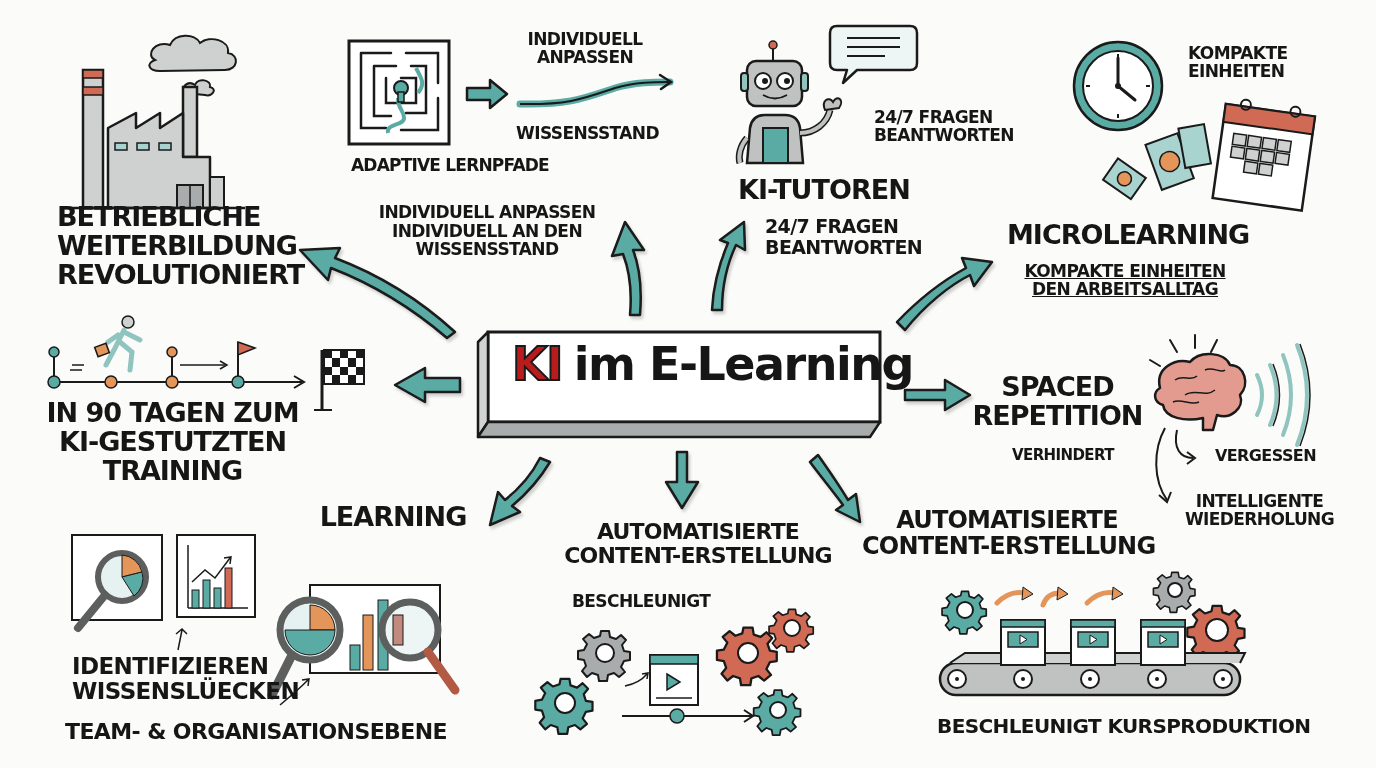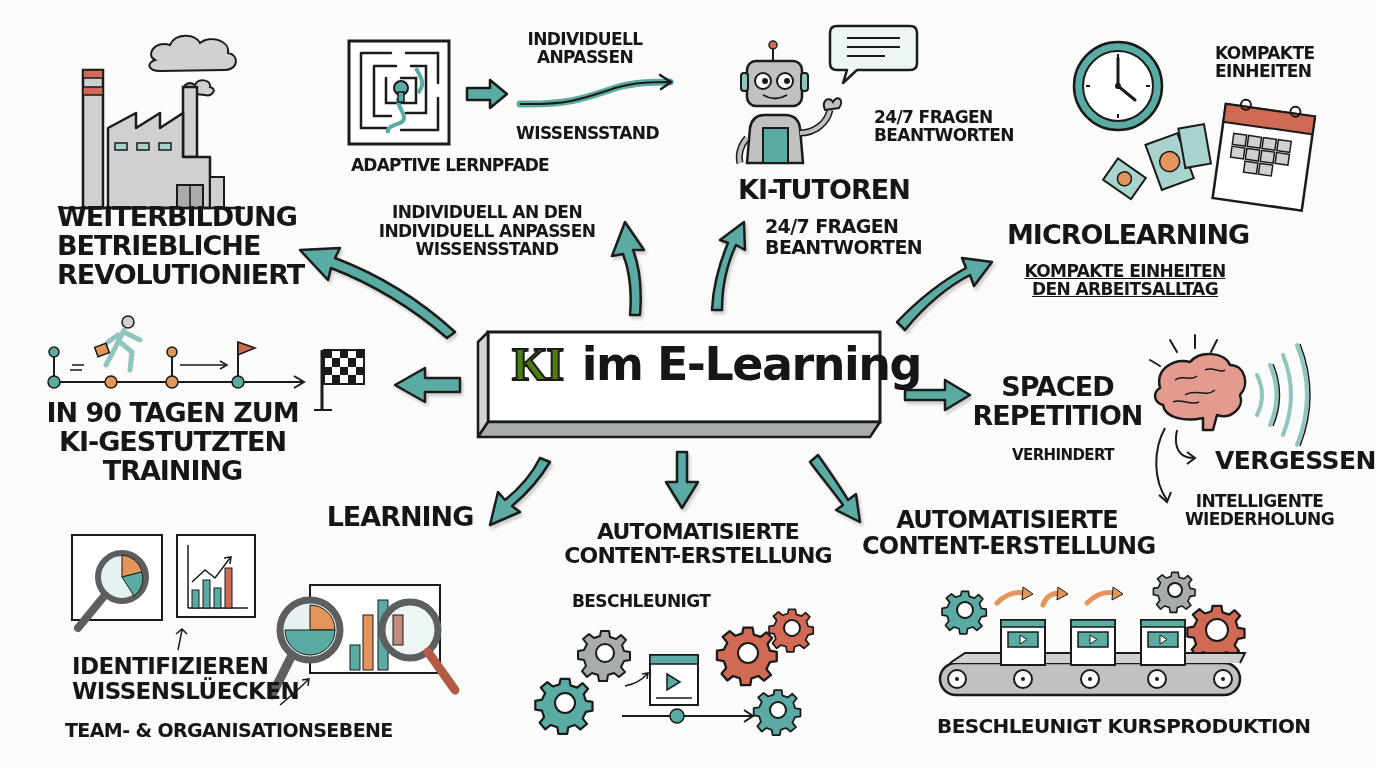--- a/index.html
+++ b/index.html
@@ -20,21 +20,21 @@
     .center { text-align: center; }
     svg { position: absolute; overflow: visible; }
     .center-box {
       position: absolute; left: 480px; top: 325px; width: 400px; height: 110px;
     }
     .center-title {
       position: absolute; left: 512px; top: 337px; font-size: 46px; font-weight: bold;
       letter-spacing: -1.5px; white-space: nowrap; font-family: "DejaVu Sans", sans-serif;
     }
     .center-title .ki {
-      color: #4d7c0f; -webkit-text-stroke: 2px #1a1a1a; font-weight: bold; margin-right: 19px; font-family: Liberation Serif, serif;
+      color: #b91c1c; -webkit-text-stroke: 2px #1a1a1a; font-weight: bold; margin-right: 12px;
     }
   </style>
 </head>
 <body>
 
 <svg width="1376" height="768" style="left:0;top:0;">
   <defs>
     <filter id="sh" x="-20%" y="-20%" width="140%" height="140%">
       <feDropShadow dx="2" dy="3" stdDeviation="1.5" flood-color="#000" flood-opacity="0.18"></feDropShadow>
     </filter>
@@ -84,22 +84,22 @@
   <path d="M48,183 L48,103 L76,88 L76,103 L100,88 L100,103 L123,88 L123,132 L150,132 L150,183 Z" fill="#cfd1d0" stroke="#1a1a1a" stroke-width="2.5" stroke-linejoin="round"></path>
   <rect x="150" y="152" width="14" height="31" fill="#cfd1d0" stroke="#1a1a1a" stroke-width="2"></rect>
   <rect x="55" y="118" width="12" height="7" fill="#a8d3cf" stroke="#1a1a1a" stroke-width="1.5"></rect>
   <rect x="77" y="118" width="12" height="7" fill="#a8d3cf" stroke="#1a1a1a" stroke-width="1.5"></rect>
   <rect x="99" y="118" width="12" height="7" fill="#a8d3cf" stroke="#1a1a1a" stroke-width="1.5"></rect>
   <rect x="117" y="160" width="26" height="23" fill="#a9acad" stroke="#1a1a1a" stroke-width="2"></rect>
   <line x1="130" y1="160" x2="130" y2="183" stroke="#1a1a1a" stroke-width="1.5"></line>
   <line x1="2" y1="183" x2="185" y2="183" stroke="#1a1a1a" stroke-width="2.5"></line>
 </svg>
 <div class="txt h1" style="left:57px;top:202px;">
+  <div>Betriebliche</div>
   <div>Weiterbildung</div>
-  <div>Betriebliche</div>
   <div>Revolutioniert</div>
 </div>
 
 <svg width="110" height="110" style="left:346px;top:38px;">
   <rect x="3" y="3" width="100" height="103" fill="#ffffff" stroke="#1a1a1a" stroke-width="3"></rect>
   <g fill="none" stroke="#1a1a1a" stroke-width="2.5" stroke-linecap="round">
     <path d="M15,15 L45,15 M60,15 L92,15 L92,45 M15,15 L15,90 L40,90 M55,92 L92,92 L92,60"></path>
     <path d="M28,28 L50,28 M65,28 L80,28 L80,75 L60,75 M28,28 L28,78 L45,78"></path>
     <path d="M40,40 L40,65 L70,65 L70,40 L55,40"></path>
   </g>
@@ -115,22 +115,22 @@
   <path d="M5,34 C55,35 70,28 100,18 C120,12 140,12 155,12" fill="none" stroke="#1a1a1a" stroke-width="2"></path>
   <path d="M145,5 L156,12 L146,19" fill="none" stroke="#1a1a1a" stroke-width="2.5" stroke-linecap="round"></path>
 </svg>
 <div class="txt small center" style="left:520px;top:30px;width:130px;">
   <div>Individuell</div>
   <div>anpassen</div>
 </div>
 <div class="txt small" style="left:516px;top:124px;">Wissensstand</div>
 <div class="txt h2" style="left:351px;top:156px;font-size:17px;">Adaptive Lernpfade</div>
 <div class="txt small center" style="left:362px;top:203px;width:250px;line-height:1.1;">
+  <div>Individuell anpassen</div>
   <div>Individuell an den</div>
-  <div>Individuell anpassen</div>
   <div>Wissensstand</div>
 </div>
 
 <svg width="180" height="150" style="left:735px;top:18px;">
 
   <path d="M102,8 L175,8 Q182,8 182,15 L182,45 Q182,52 175,52 L122,52 L108,65 L112,52 L102,52 Q95,52 95,45 L95,15 Q95,8 102,8 Z" fill="#eef6f5" stroke="#1a1a1a" stroke-width="2.5" stroke-linejoin="round"></path>
   <line x1="112" y1="20" x2="165" y2="20" stroke="#1a1a1a" stroke-width="2"></line>
   <line x1="112" y1="29" x2="165" y2="29" stroke="#1a1a1a" stroke-width="2"></line>
   <line x1="112" y1="38" x2="150" y2="38" stroke="#1a1a1a" stroke-width="2"></line>
 
@@ -203,21 +203,21 @@
         <rect x="205" y="100" width="13" height="11"></rect>
       <rect x="160" y="113" width="13" height="11"></rect>
         <rect x="175" y="113" width="13" height="11"></rect>
         <rect x="190" y="113" width="13" height="11"></rect>
         <rect x="205" y="113" width="13" height="11"></rect>
       <rect x="175" y="126" width="13" height="11"></rect>
         <rect x="190" y="126" width="13" height="11"></rect>
     </g>
   </g>
 </svg>
-<div class="txt small" style="left:1188px;top:44px;margin-left:27px;">
+<div class="txt small" style="left:1188px;top:44px;">
   <div>Kompakte</div>
   <div>Einheiten</div>
 </div>
 <div class="txt h1" style="left:1007px;top:220px;">Microlearning</div>
 <div class="txt small center" style="left:1010px;top:262px;width:230px;text-decoration:underline;">
   <div>Kompakte Einheiten</div>
   <div>den Arbeitsalltag</div>
 </div>
 
 <svg width="220" height="160" style="left:1125px;top:330px;">
@@ -243,21 +243,21 @@
   <path d="M52,100 C48,118 55,128 68,128" fill="none" stroke="#1a1a1a" stroke-width="2"></path>
   <path d="M62,122 L70,128 L62,134" fill="none" stroke="#1a1a1a" stroke-width="2"></path>
   <path d="M40,98 C28,120 28,150 42,170" fill="none" stroke="#1a1a1a" stroke-width="2"></path>
   <path d="M34,165 L42,172 L46,162" fill="none" stroke="#1a1a1a" stroke-width="2"></path>
 </svg>
 <div class="txt h1 center" style="left:970px;top:372px;width:175px;">
   <div>Spaced</div>
   <div>Repetition</div>
 </div>
 <div class="txt small" style="left:1012px;top:447px;font-size:15px;">verhindert</div>
-<div class="txt small" style="left:1215px;top:447px;font-size:25px;">Vergessen</div>
+<div class="txt small" style="left:1215px;top:447px;font-size:16px;">Vergessen</div>
 <div class="txt small center" style="left:1172px;top:492px;width:175px;">
   <div>Intelligente</div>
   <div>Wiederholung</div>
 </div>
 
 <svg width="330" height="110" style="left:40px;top:310px;">
   <line x1="14" y1="72" x2="262" y2="72" stroke="#1a1a1a" stroke-width="2"></line>
   <path d="M254,66 L264,72 L254,78" fill="none" stroke="#1a1a1a" stroke-width="2"></path>
   <line x1="14" y1="42" x2="14" y2="72" stroke="#1a1a1a" stroke-width="2"></line>
   <line x1="132" y1="42" x2="132" y2="72" stroke="#1a1a1a" stroke-width="2"></line>
@@ -327,28 +327,28 @@
   <circle cx="250" cy="100" r="30" fill="#e6f2f1" stroke="#5c5f5e" stroke-width="7"></circle>
   <path d="M250,100 L250,75 A25,25 0 0,1 275,100 Z" fill="#e3955a" stroke="#1a1a1a" stroke-width="1"></path>
   <path d="M250,100 L275,100 A25,25 0 0,1 250,125 A25,25 0 0,1 225,100 Z" fill="#5aaba3" stroke="#1a1a1a" stroke-width="1"></path>
   <line x1="232" y1="125" x2="212" y2="165" stroke="#5c5f5e" stroke-width="9" stroke-linecap="round"></line>
 
   <circle cx="350" cy="100" r="28" fill="#eef6f5" stroke="#5c5f5e" stroke-width="7"></circle>
   <rect x="333" y="85" width="10" height="30" fill="#c08a7e" stroke="#1a1a1a" stroke-width="1"></rect>
   <line x1="368" y1="122" x2="395" y2="160" stroke="#b35a44" stroke-width="9" stroke-linecap="round"></line>
   <path d="M220,175 C232,165 240,158 248,150 M242,150 L249,149 L248,156" fill="none" stroke="#1a1a1a" stroke-width="1.5"></path>
 </svg>
-<div class="txt h1 center" style="left:320px;top:502px;width:160px;">
+<div class="txt h1 center" style="left:313px;top:502px;width:160px;">
   <div>Learning</div>
 </div>
 <div class="txt small" style="left:72px;top:654px;font-size:23px;">
   <div>Identifizieren</div>
   <div>Wissenslüecken</div>
 </div>
-<div class="txt small" style="left:65px;top:720px;font-size:19px;">Team- &amp; Organisationsebene</div>
+<div class="txt small" style="left:65px;top:720px;font-size:22px;">Team- &amp; Organisationsebene</div>
 
 <div class="txt h2 center" style="left:548px;top:520px;width:300px;font-size:22px;">
   <div>Automatisierte</div>
   <div>Content-Erstellung</div>
 </div>
 <div class="txt small" style="left:572px;top:592px;">beschleunigt</div>
 <svg width="300" height="140" style="left:530px;top:608px;">
   <defs>
     <g id="gear">
       <path d="M-4,-22 L4,-22 L5,-16 L11,-14 L16,-18 L21,-13 L17,-8 L19,-2 L25,-1 L25,7 L19,8 L16,14 L20,19 L14,24 L9,20 L3,22 L2,28 L-6,28 L-7,22 L-13,20 L-18,24 L-23,18 L-19,13 L-21,7 L-27,6 L-27,-2 L-21,-3 L-18,-9 L-22,-14 L-16,-19 L-11,-15 L-5,-17 Z" stroke="#1a1a1a" stroke-width="2" stroke-linejoin="round"></path>

